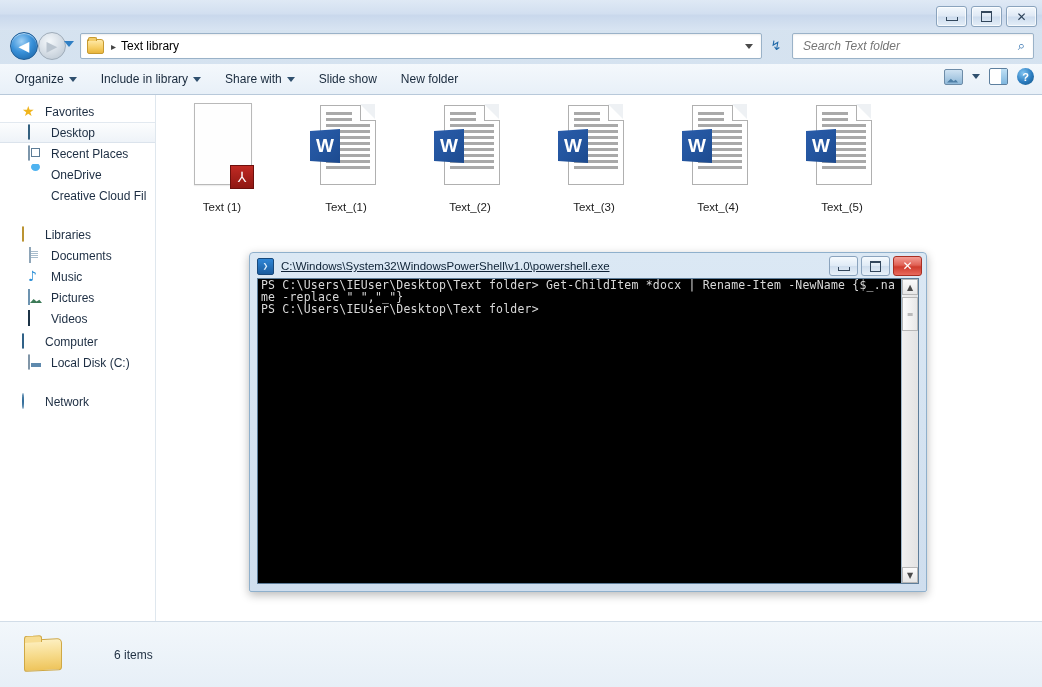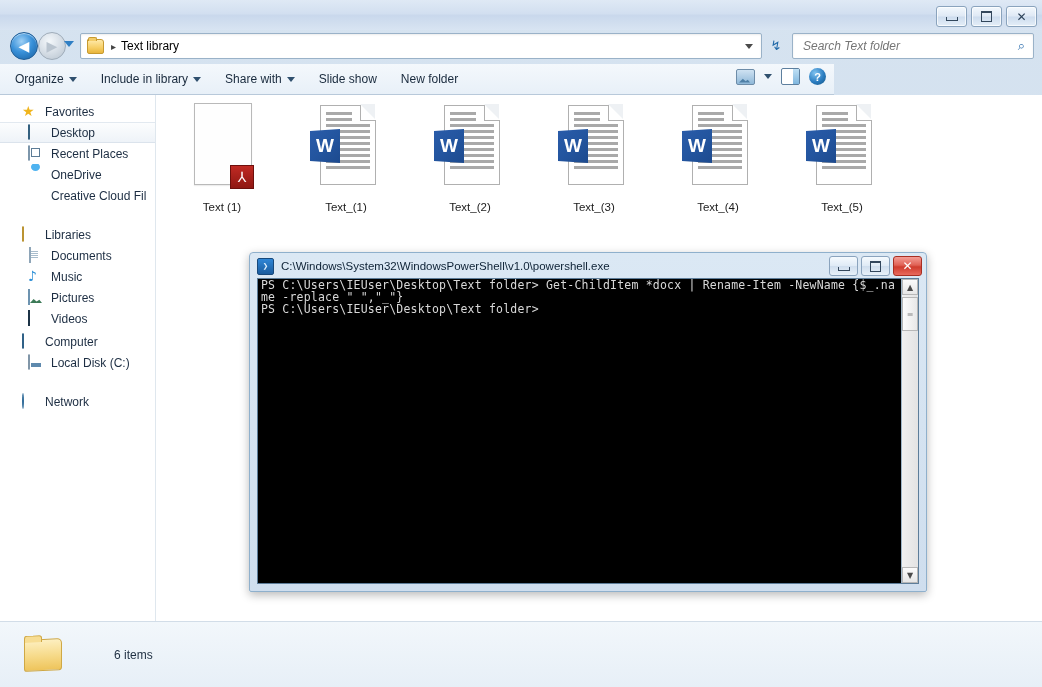--- a/index.html
+++ b/index.html
@@ -112,21 +112,21 @@
     border: none; outline: none; flex: 1;
     margin-left: 8px; font-size: 12px; font-style: italic;
     color: #555; font-family: "Liberation Sans", sans-serif;
     background: transparent;
   }
   .search-ico { margin-right: 8px; color: #2f6fae; font-size: 13px; font-family: "DejaVu Sans", sans-serif; }
 
   
   .toolbar {
     position: absolute; left: 0; top: 64px;
-    width: 834px; height: 30px;
+    width: 1042px; height: 30px;
     background: linear-gradient(to bottom, #f4f8fc 0%, #e8f0f8 100%);
     border-bottom: 1px solid #b8c9da;
     display: flex; align-items: center;
   }
   .tb-item {
     display: flex; align-items: center; gap: 5px;
     font-size: 12px; color: #18293c;
     padding: 4px 9px; margin-left: 6px; border-radius: 3px;
   }
   .tb-caret { width: 0; height: 0; border-left: 4px solid transparent;
@@ -256,21 +256,21 @@
     border-radius: 4px 4px 2px 2px;
     box-shadow: 0 3px 10px rgba(0,0,0,.28);
     padding: 2px;
     box-sizing: border-box;
   }
   .psw-title { height: 22px; display: flex; align-items: center; position: relative; }
   .ps-ico { width: 15px; height: 15px; margin-left: 5px; border-radius: 2px;
             background: linear-gradient(to bottom, #2f86d6, #1b5c9e); border: 1px solid #17497c;
             display: flex; align-items: center; justify-content: center;
             color: #dff0ff; font-size: 9px; font-family: "DejaVu Sans Mono", monospace; }
-  .psw-caption { margin-left: 7px; font-size: 11.5px; color: #0d2135; }
+  .psw-caption { margin-left: 7px; font-size: 11.5px; color: #0d2135; text-decoration: underline; }
   .psw-btns { position: absolute; right: 2px; top: 1px; display: flex; gap: 3px; }
   .psw-btn {
     width: 27px; height: 18px; border: 1px solid #8aa3bd; border-radius: 3px;
     background: linear-gradient(to bottom, #f5fafe 0%, #e0ebf6 48%, #cfdeee 52%, #e8f1f9 100%);
     display: flex; align-items: center; justify-content: center; color: #22384d;
   }
   .psw-btn.close {
     background: linear-gradient(to bottom, #f49d95 0%, #e06256 45%, #cf3c2e 55%, #e8695c 100%);
     border: 1px solid #a72e22; color: #fff;
   }

